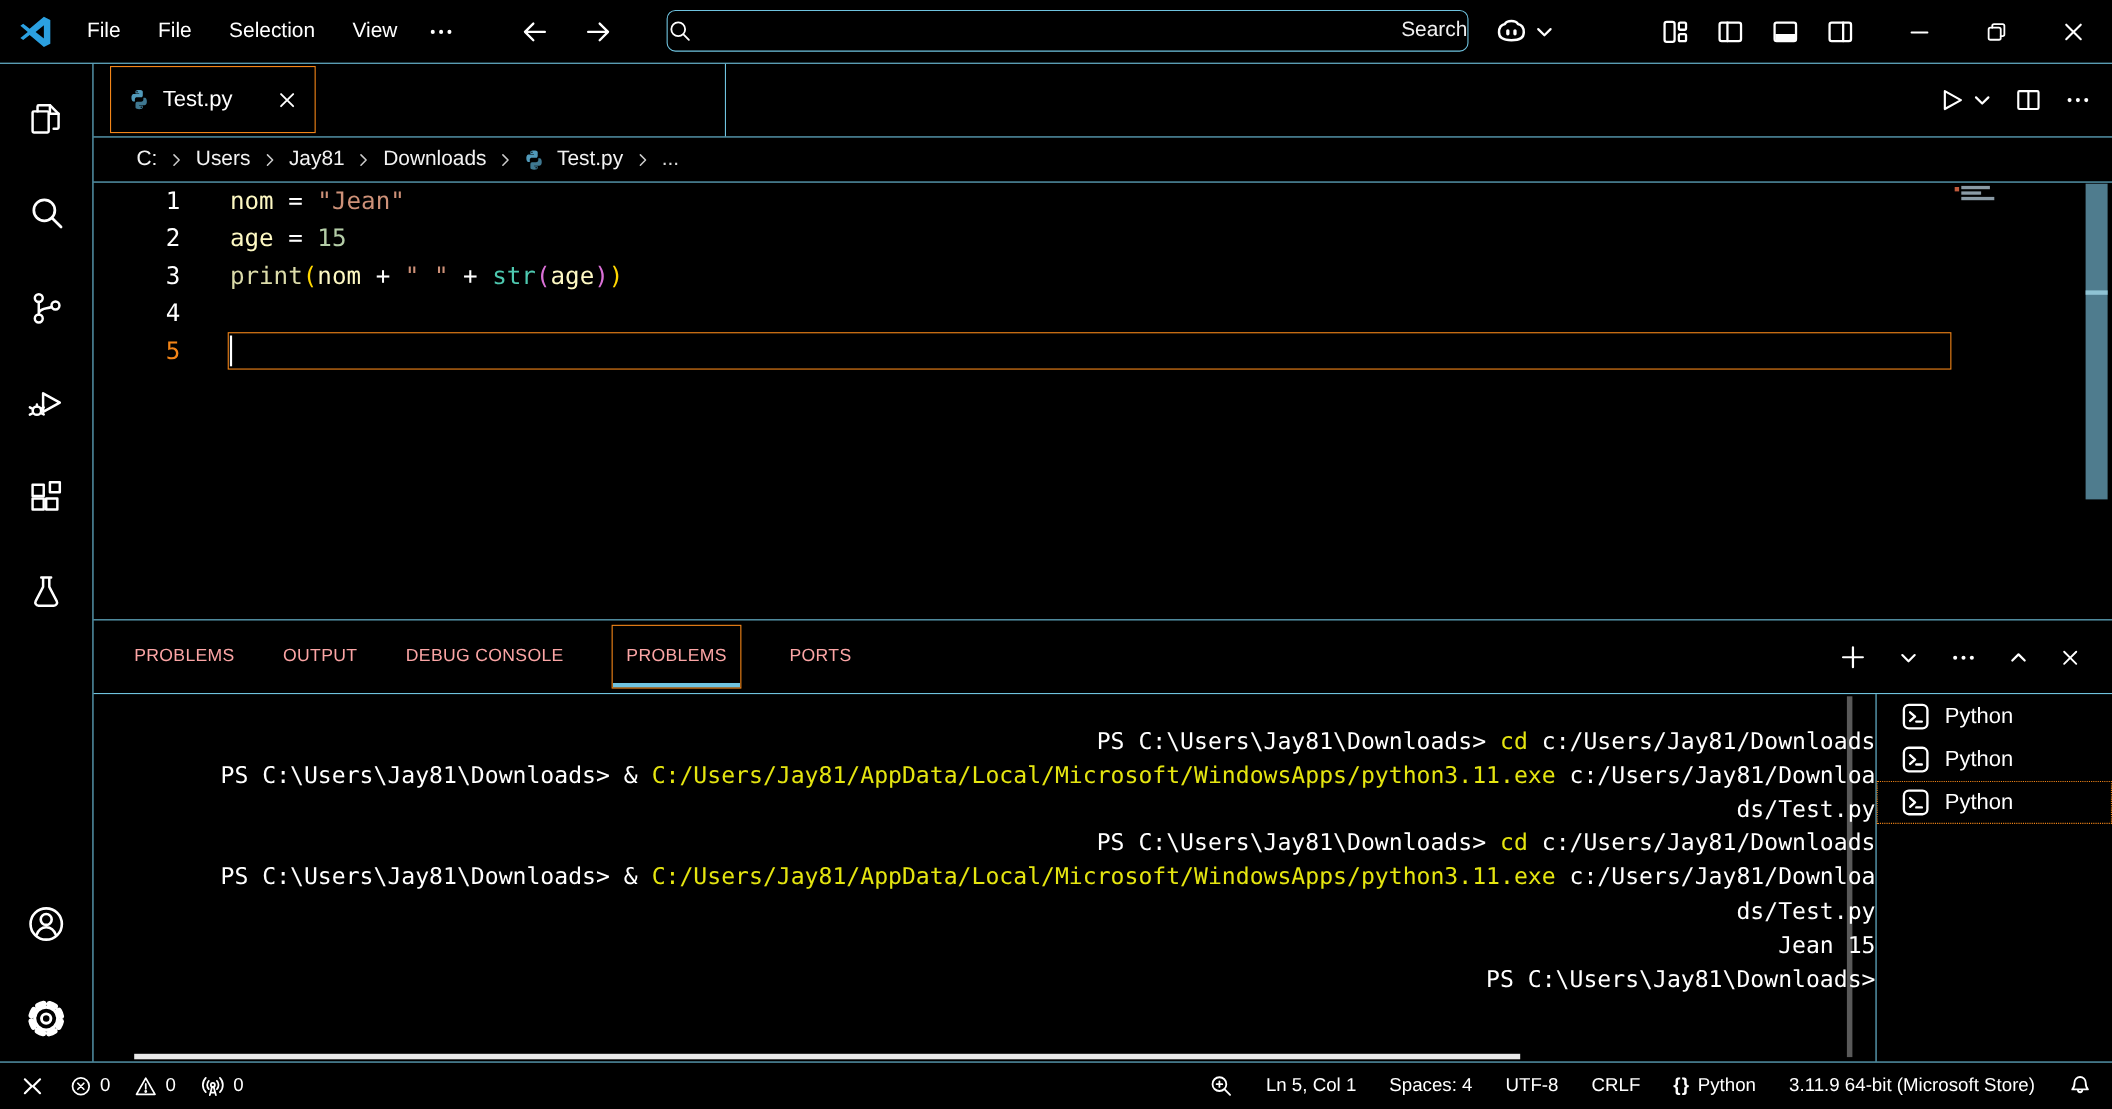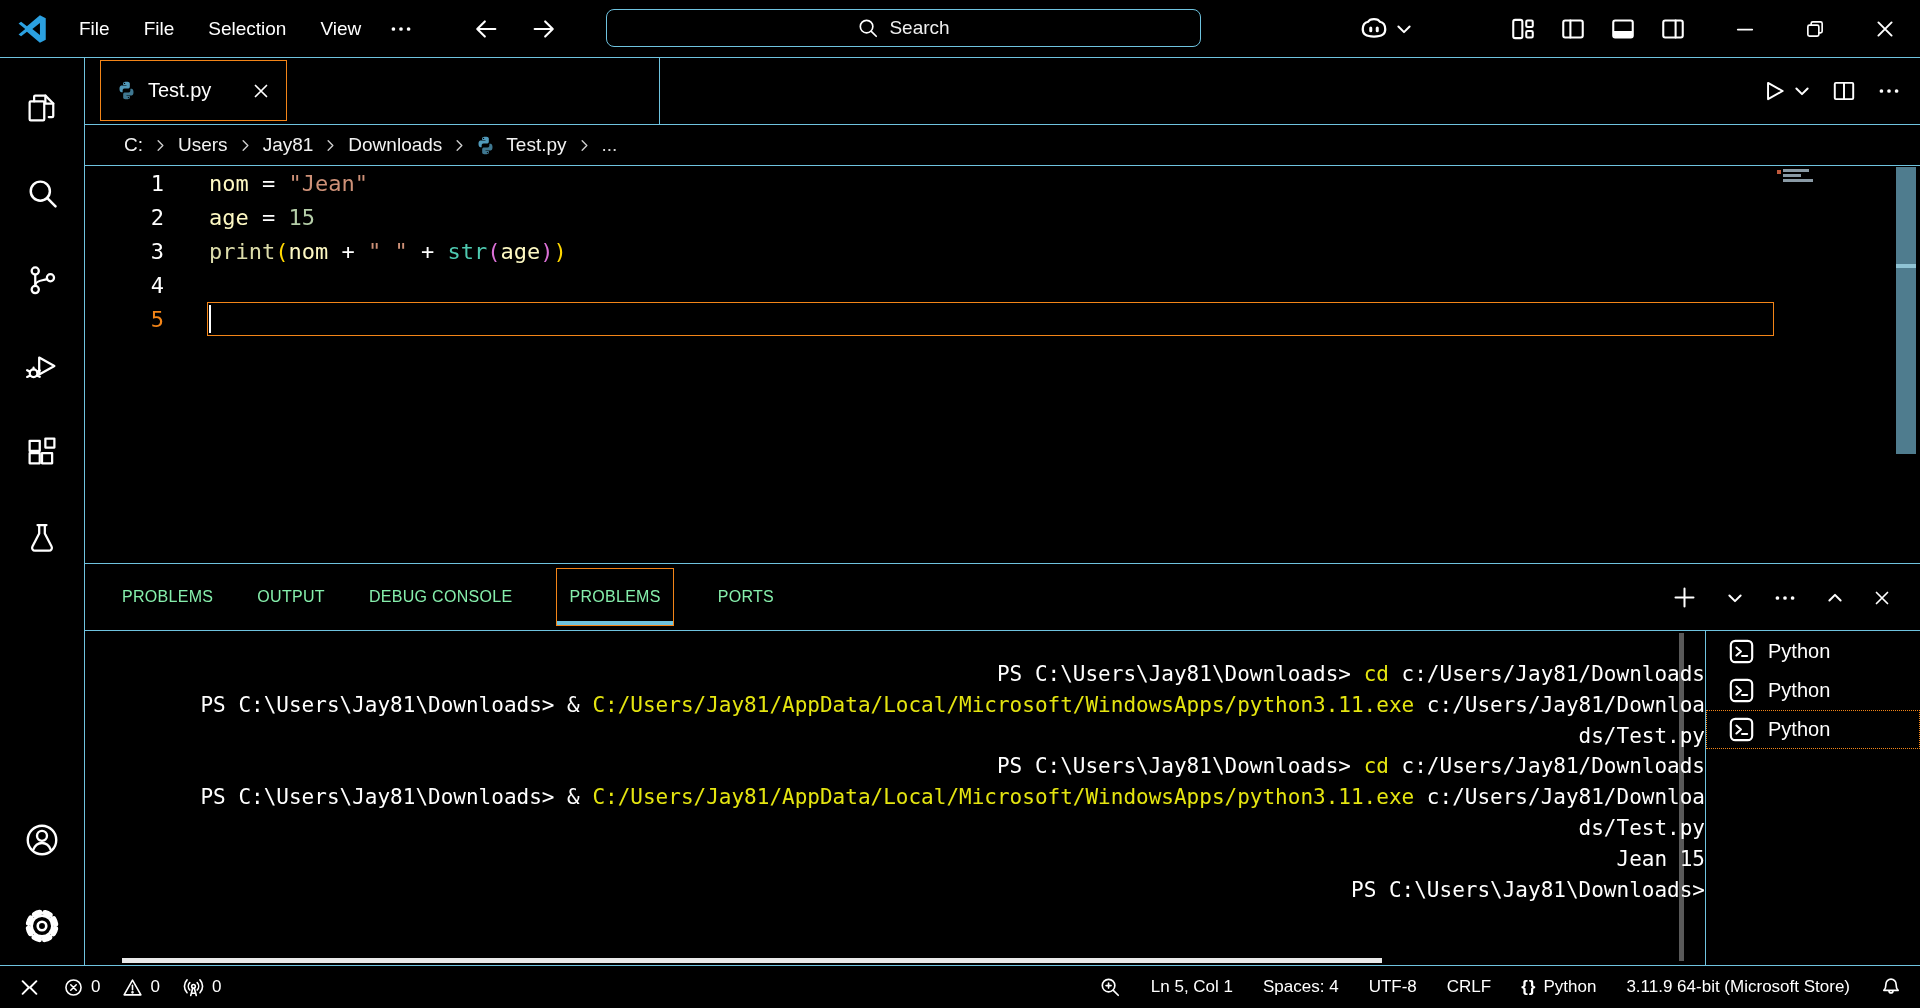--- a/index.html
+++ b/index.html
@@ -8,23 +8,23 @@
   .ic{display:inline-flex;align-items:center;justify-content:center;line-height:0;}
 
   
   .titlebar{position:absolute;left:0;top:0;width:100%;height:58px;box-sizing:border-box;
             border-bottom:1px solid #6FC3DF;display:flex;align-items:center;}
   .tb-logo{margin-left:16px;line-height:0;}
   .menu-bar{display:flex;align-items:center;margin-left:12px;}
   .menu-item{padding:0 17px;font-size:19px;color:#fff;cursor:default;}
   .tb-overflow{margin-left:10px;}
   .tb-arrows{display:flex;align-items:center;gap:30px;margin-left:58px;}
-  .searchbox{position:absolute;left:606px;top:9px;width:595px;height:38px;box-sizing:border-box;
+  .searchbox{position:absolute;left:606px;top:9px;width:729px;height:38px;box-sizing:border-box;
              border:1px solid #6FC3DF;border-radius:8px;display:flex;align-items:center;
-             justify-content:center;gap:10px;font-size:19px;color:#f0f0f0;}
+             justify-content:space-between;gap:10px;font-size:19px;color:#f0f0f0;}
   .tb-right{position:absolute;right:0;top:0;height:57px;display:flex;align-items:center;}
   .copilot-group{display:flex;align-items:center;gap:5px;margin-right:96px;}
   .layout-btns{display:flex;align-items:center;gap:24px;margin-right:24px;}
   .win-btns{display:flex;align-items:center;}
   .win-btn{width:70px;height:57px;display:flex;align-items:center;justify-content:center;}
 
   
   .activitybar{position:absolute;left:0;top:58px;width:85px;height:907px;box-sizing:border-box;
                border-right:1px solid #6FC3DF;display:flex;flex-direction:column;align-items:center;
                padding-top:33px;padding-bottom:22px;}
@@ -65,21 +65,21 @@
   .mini-mark{position:absolute;height:3px;background:#8a9aa5;}
   .mini-red{position:absolute;height:4px;background:#c05a3c;}
   .scrollbar-slider{position:absolute;left:1811px;top:1px;width:20px;height:287px;background:#4F7C8E;}
   .scroll-notch{position:absolute;left:1811px;top:98px;width:20px;height:4px;background:#8FC3D4;}
 
   
   .panel{position:absolute;left:85px;top:563px;width:1835px;height:402px;box-sizing:border-box;
          border-top:1px solid #6FC3DF;}
   .panel-tabs{position:relative;height:67px;box-sizing:border-box;border-bottom:1px solid #6FC3DF;
               display:flex;align-items:center;padding-left:37px;gap:44px;font-size:16px;}
-  .ptab{letter-spacing:.3px;color:#86efac;text-align:center;}
+  .ptab{letter-spacing:.3px;color:#fca5a5;text-align:center;}
   .ptab.active{border:1px solid #F38518;box-shadow:inset 0 -4px 0 #6FC3DF;height:58px;
                display:flex;align-items:center;padding:0 12px;box-sizing:border-box;}
   .panel-actions{position:absolute;right:28px;top:0;height:67px;display:flex;align-items:center;gap:27px;}
 
   .term-area{position:absolute;left:0;top:67px;width:1620px;height:335px;box-sizing:border-box;
              overflow:hidden;padding:28px 0 0 37px;font-family:"DejaVu Sans Mono",monospace;
              font-size:21px;line-height:30.8px;}
   .term-line{white-space:pre;text-align:right;}
   .term-w{color:#ffffff}.term-y{color:#E5E510}
   .hscroll{position:absolute;left:37px;top:394px;width:1260px;height:5px;background:#e9e9e9;}

